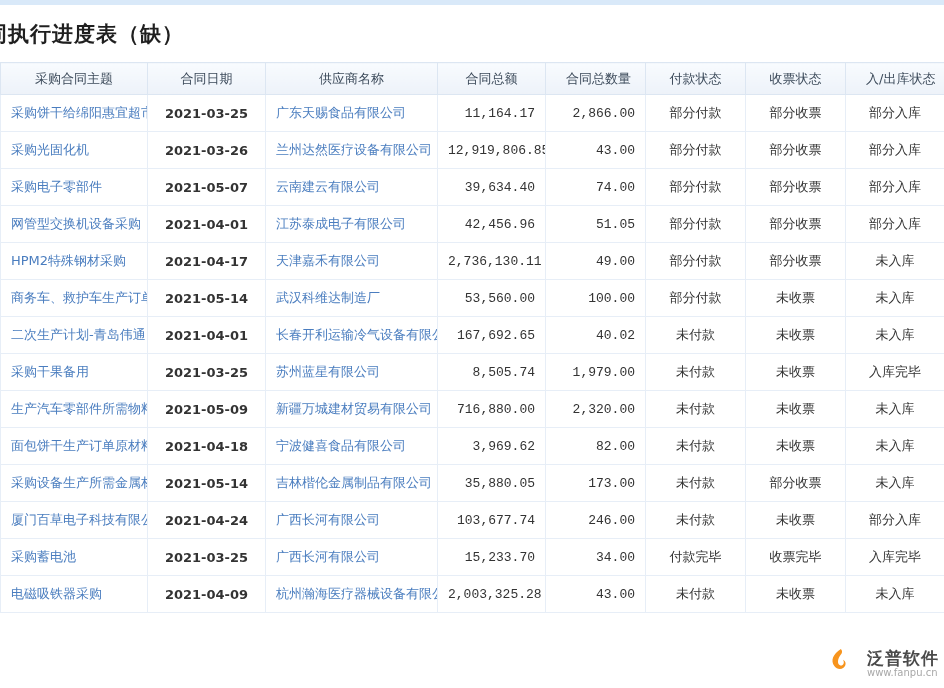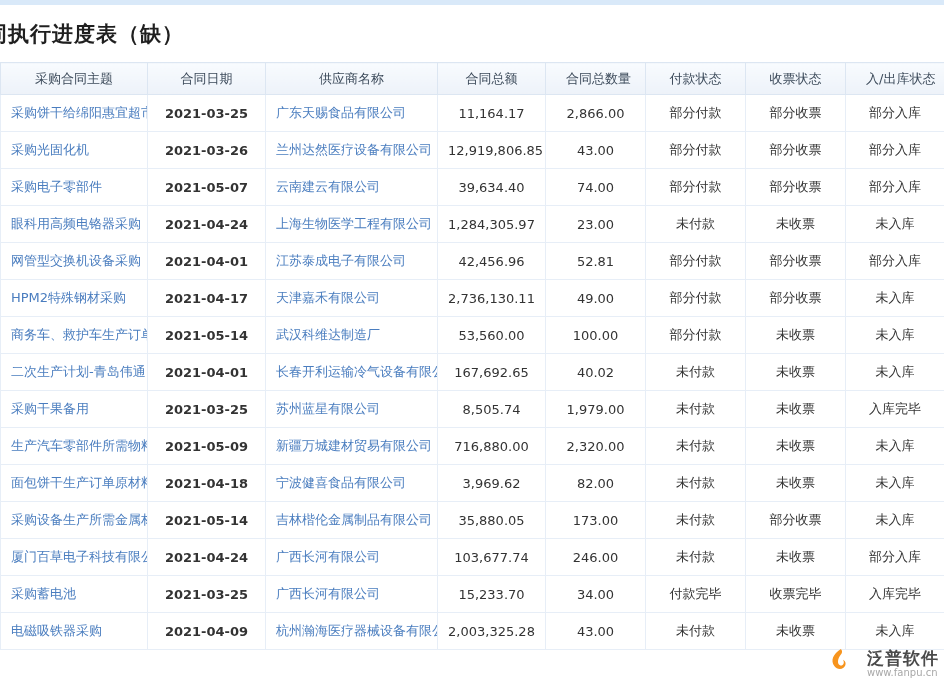--- a/index.html
+++ b/index.html
@@ -77,22 +77,23 @@
     cursor: pointer;
   }
   td.c-subject { padding-left: 8px; }
   td.c-date {
     text-align: center;
     font-weight: bold;
     color: #333333;
   }
   td.c-supplier { padding-left: 10px; }
   td.c-amount, td.c-qty {
-    text-align: center;
+    text-align: right;
     padding-right: 14px;
+    font-family: Liberation Mono, monospace;
   }
   td.c-status { text-align: center; }
   .st-partial { color: var(--partial, #f7941d); }
   .st-none { color: var(--none, #2d6fc1); }
   .st-done { color: var(--done, #2aa546); }
   .watermark {
     position: absolute;
     right: 5px;
     bottom: 8px;
     display: flex;
@@ -184,45 +185,31 @@
     <td class="c-supplier">
       <span class="link">云南建云有限公司</span>
     </td>
     <td class="c-amount">39,634.40</td>
     <td class="c-qty">74.00</td>
     <td class="c-status st-partial">部分付款</td>
     <td class="c-status st-partial">部分收票</td>
     <td class="c-status st-partial">部分入库</td>
   </tr>
 
-  <tr class="grid-row">
-    <td class="c-subject">
-      <span class="link">眼科用高频电铬器采购</span>
-    </td>
-    <td class="c-date">2021-04-24</td>
-    <td class="c-supplier">
-      <span class="link">上海生物医学工程有限公司</span>
-    </td>
-    <td class="c-amount">1,284,305.97</td>
-    <td class="c-qty">23.00</td>
-    <td class="c-status st-none">未付款</td>
-    <td class="c-status st-none">未收票</td>
-    <td class="c-status st-none">未入库</td>
-  </tr>
 
   <tr class="grid-row">
     <td class="c-subject">
       <span class="link">网管型交换机设备采购</span>
     </td>
     <td class="c-date">2021-04-01</td>
     <td class="c-supplier">
       <span class="link">江苏泰成电子有限公司</span>
     </td>
     <td class="c-amount">42,456.96</td>
-    <td class="c-qty">52.81</td>
+    <td class="c-qty">51.05</td>
     <td class="c-status st-partial">部分付款</td>
     <td class="c-status st-partial">部分收票</td>
     <td class="c-status st-partial">部分入库</td>
   </tr>
 
   <tr class="grid-row">
     <td class="c-subject">
       <span class="link">HPM2特殊钢材采购</span>
     </td>
     <td class="c-date">2021-04-17</td>

